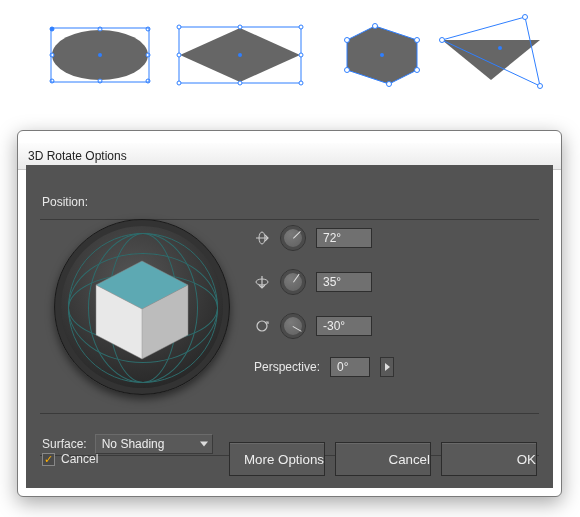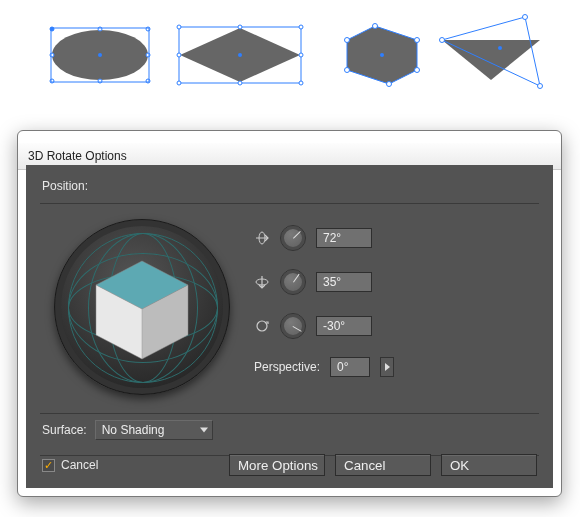--- a/index.html
+++ b/index.html
@@ -103,25 +103,25 @@
     position:relative;
   }
   .grid-circle{
     position:absolute;border:1px solid #2e6c6c;border-radius:50%;
   }
   .hr {
     border:none;border-top:1px solid #3a3a3a;
     margin: 0;
   }
   .btn {
-    height:22px; min-width:96px;
+    height:34px; min-width:96px;
     background:#595959;
     border:1px solid #2c2c2c;
     color:#eee;
-    display:inline-flex;align-items:center;justify-content:flex-start;
+    display:inline-flex;align-items:center;justify-content:flex-end;
     box-shadow: inset 0 1px 0 rgba(255,255,255,0.1);
     padding-left: 8px;
   }
   .chk {
     width:13px;height:13px;border:1px solid #888;background:#4a4a4a;
     display:inline-flex;align-items:center;justify-content:center;margin-right:6px;
   }
   .chk.checked::after{content:"✓";color:#ffb000;font-size:11px;line-height:1;}
   .controls-col { position:absolute; left:228px; top:60px; }
   .ctrl-row { display:flex; align-items:center; gap:10px; margin-bottom:18px;}
@@ -181,21 +181,21 @@
   </g>
 </svg>
 </div>
 
 <div class="dialog">
   <div class="titlebar">
     <span>3D Rotate Options</span>
   </div>
   <div class="panel">
 
-    <div class="row" style="padding:14px 16px 10px 16px;gap:0;">
+    <div class="row" style="padding:14px 16px 10px 16px;gap:0;margin-top:16px;">
       <span class="label">Position:</span>
     </div>
 
     <hr class="hr" style="margin:0 14px;">
 
     <div class="preview-sphere">
       <div class="sphere-outer">
         <div class="grid-circle" style="width:150px;height:150px;left:13px;top:13px;"></div>
         <div class="grid-circle" style="width:150px;height:70px;left:13px;top:53px;"></div>
         <div class="grid-circle" style="width:150px;height:110px;left:13px;top:33px;"></div>
@@ -261,21 +261,21 @@
         <span class="label">Perspective:</span>
         <div class="num-input" style="width:40px">
             <span>0°</span>
           </div>
         <div class="step-btn"></div>
       </div>
     </div>
 
     <hr class="hr" style="position:absolute;left:14px;right:14px;top:248px;">
 
-    <div class="row" style="position:absolute;left:16px;top:255px;gap:8px;">
+    <div class="row" style="position:absolute;left:16px;top:269px;gap:8px;">
       <span class="label">Surface:</span>
       <div class="dropdown" style="min-width:118px">
         <span>No Shading</span>
         <span class="caret"></span>
       </div>
     </div>
 
     <hr class="hr" style="position:absolute;left:14px;right:14px;top:290px;">
 
     <div class="row" style="position:absolute;left:16px;right:16px;bottom:12px;justify-content:space-between;">

